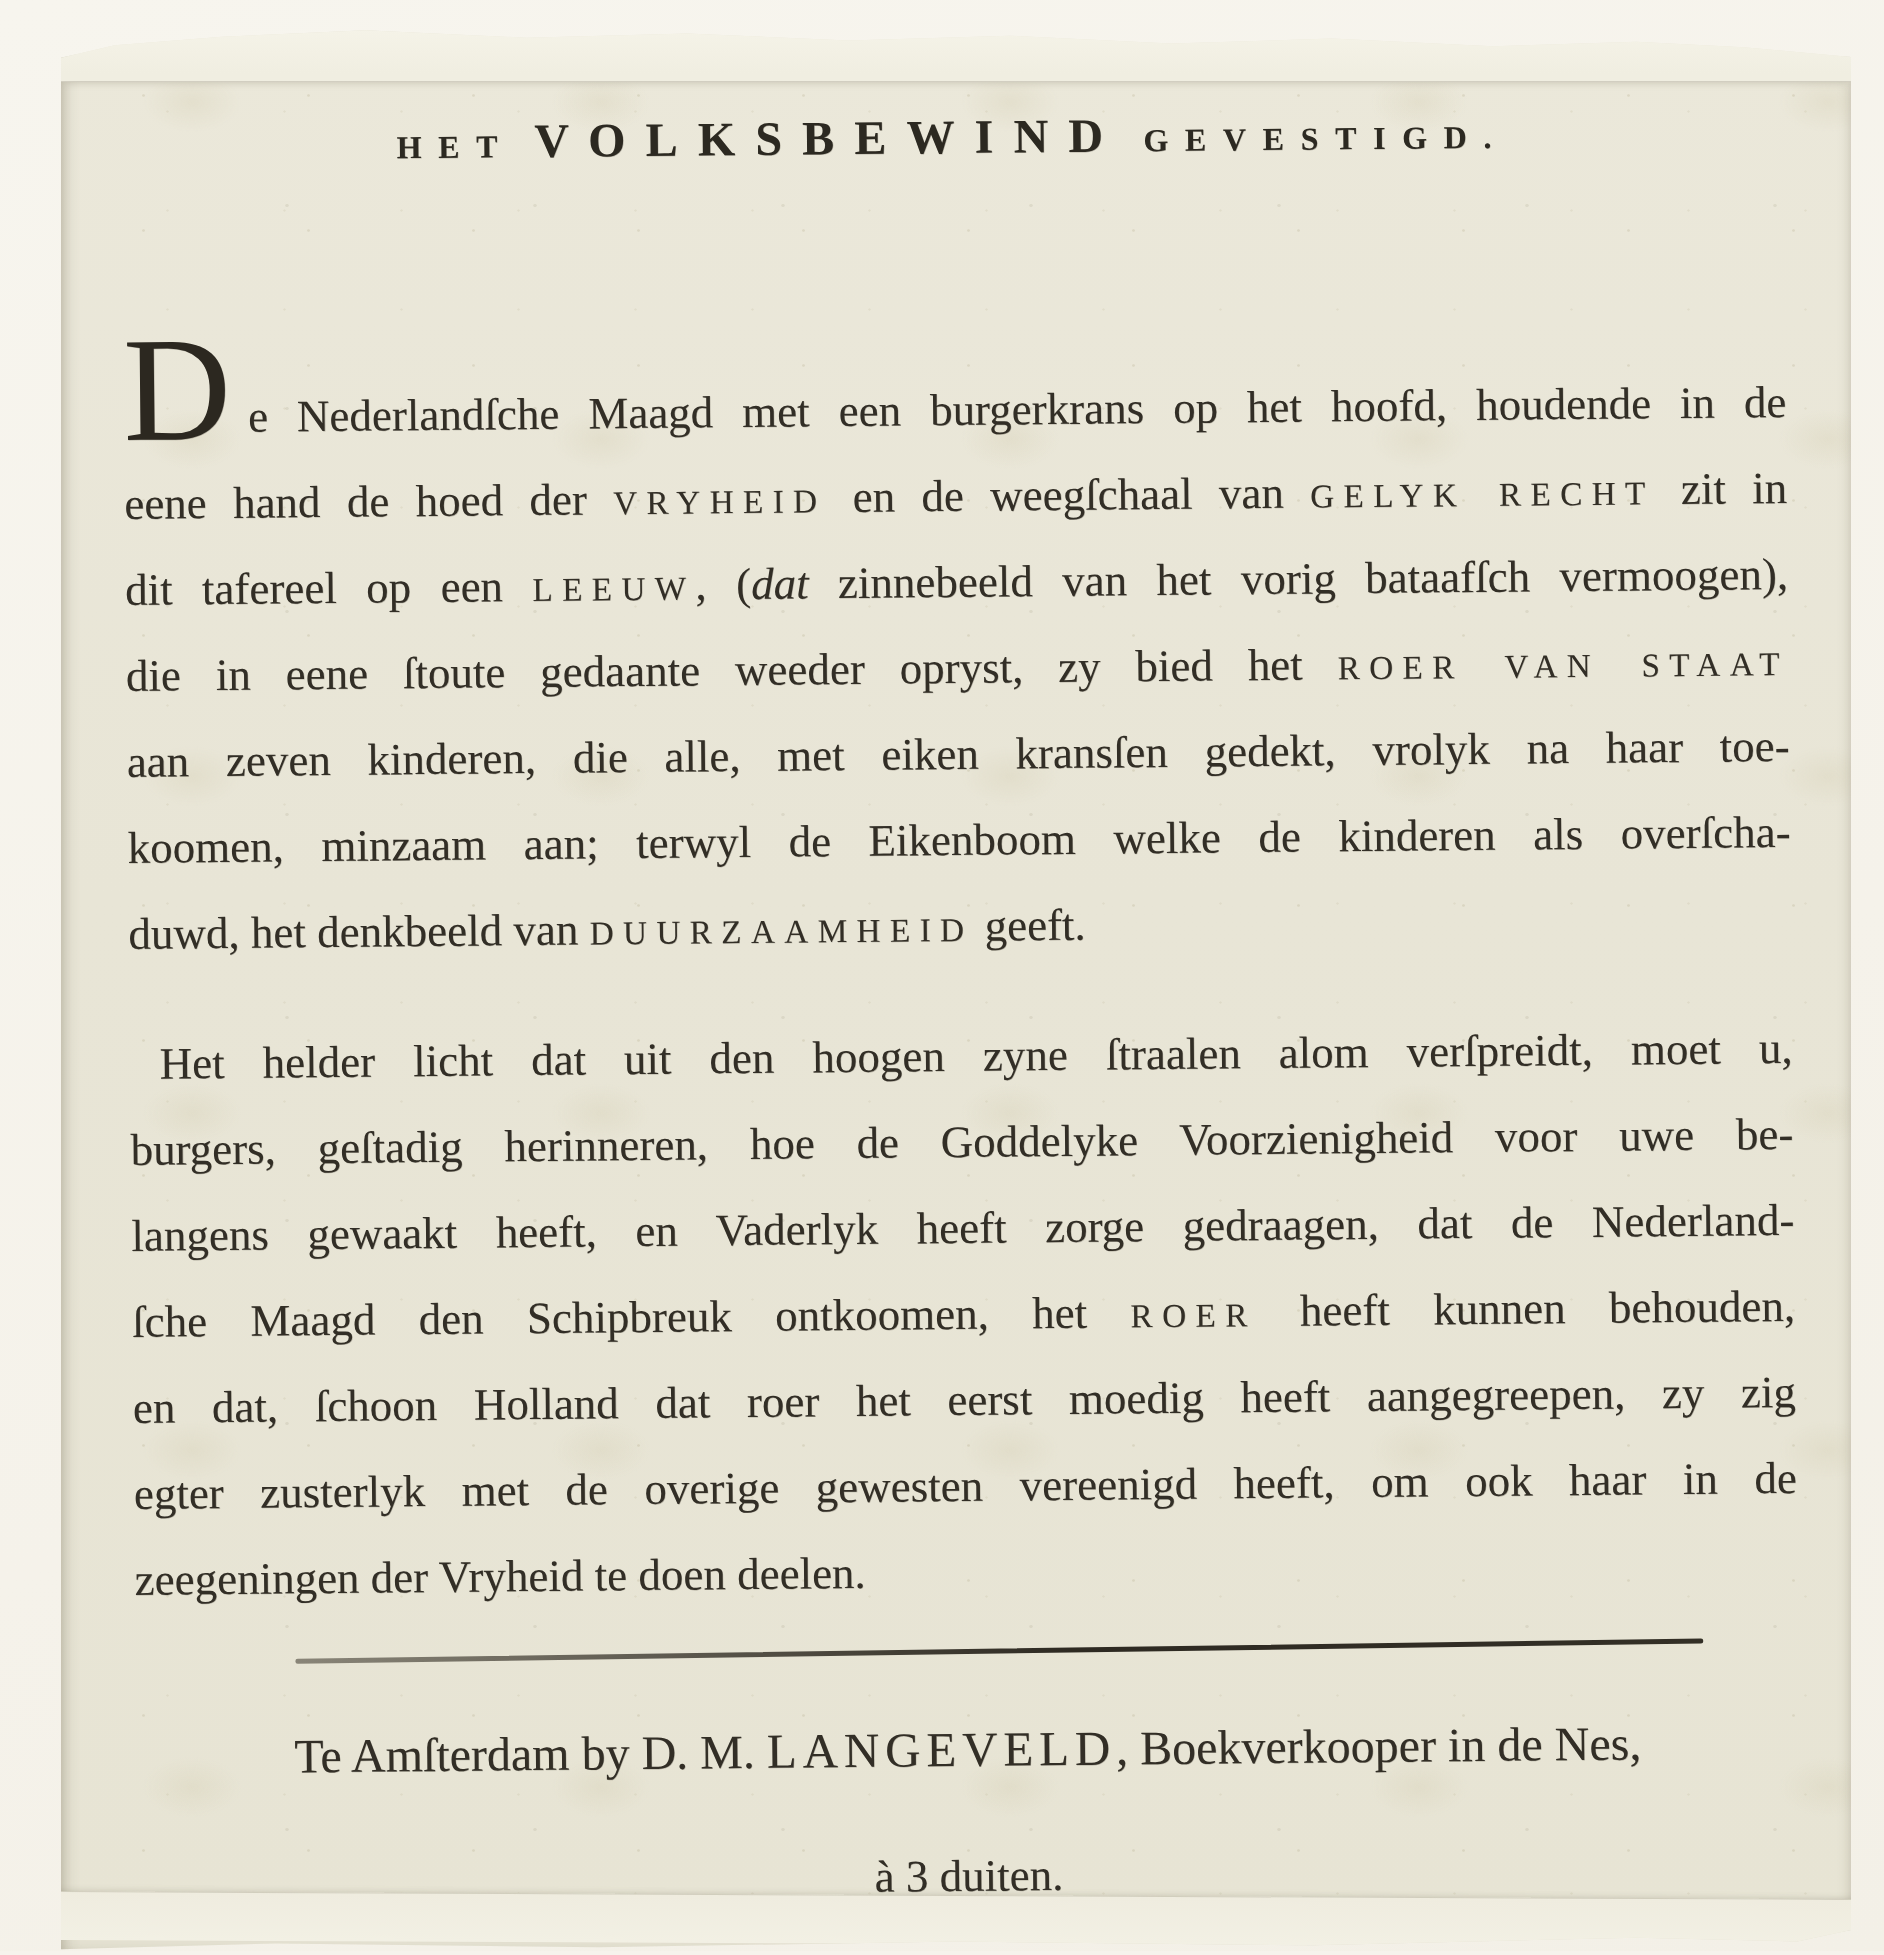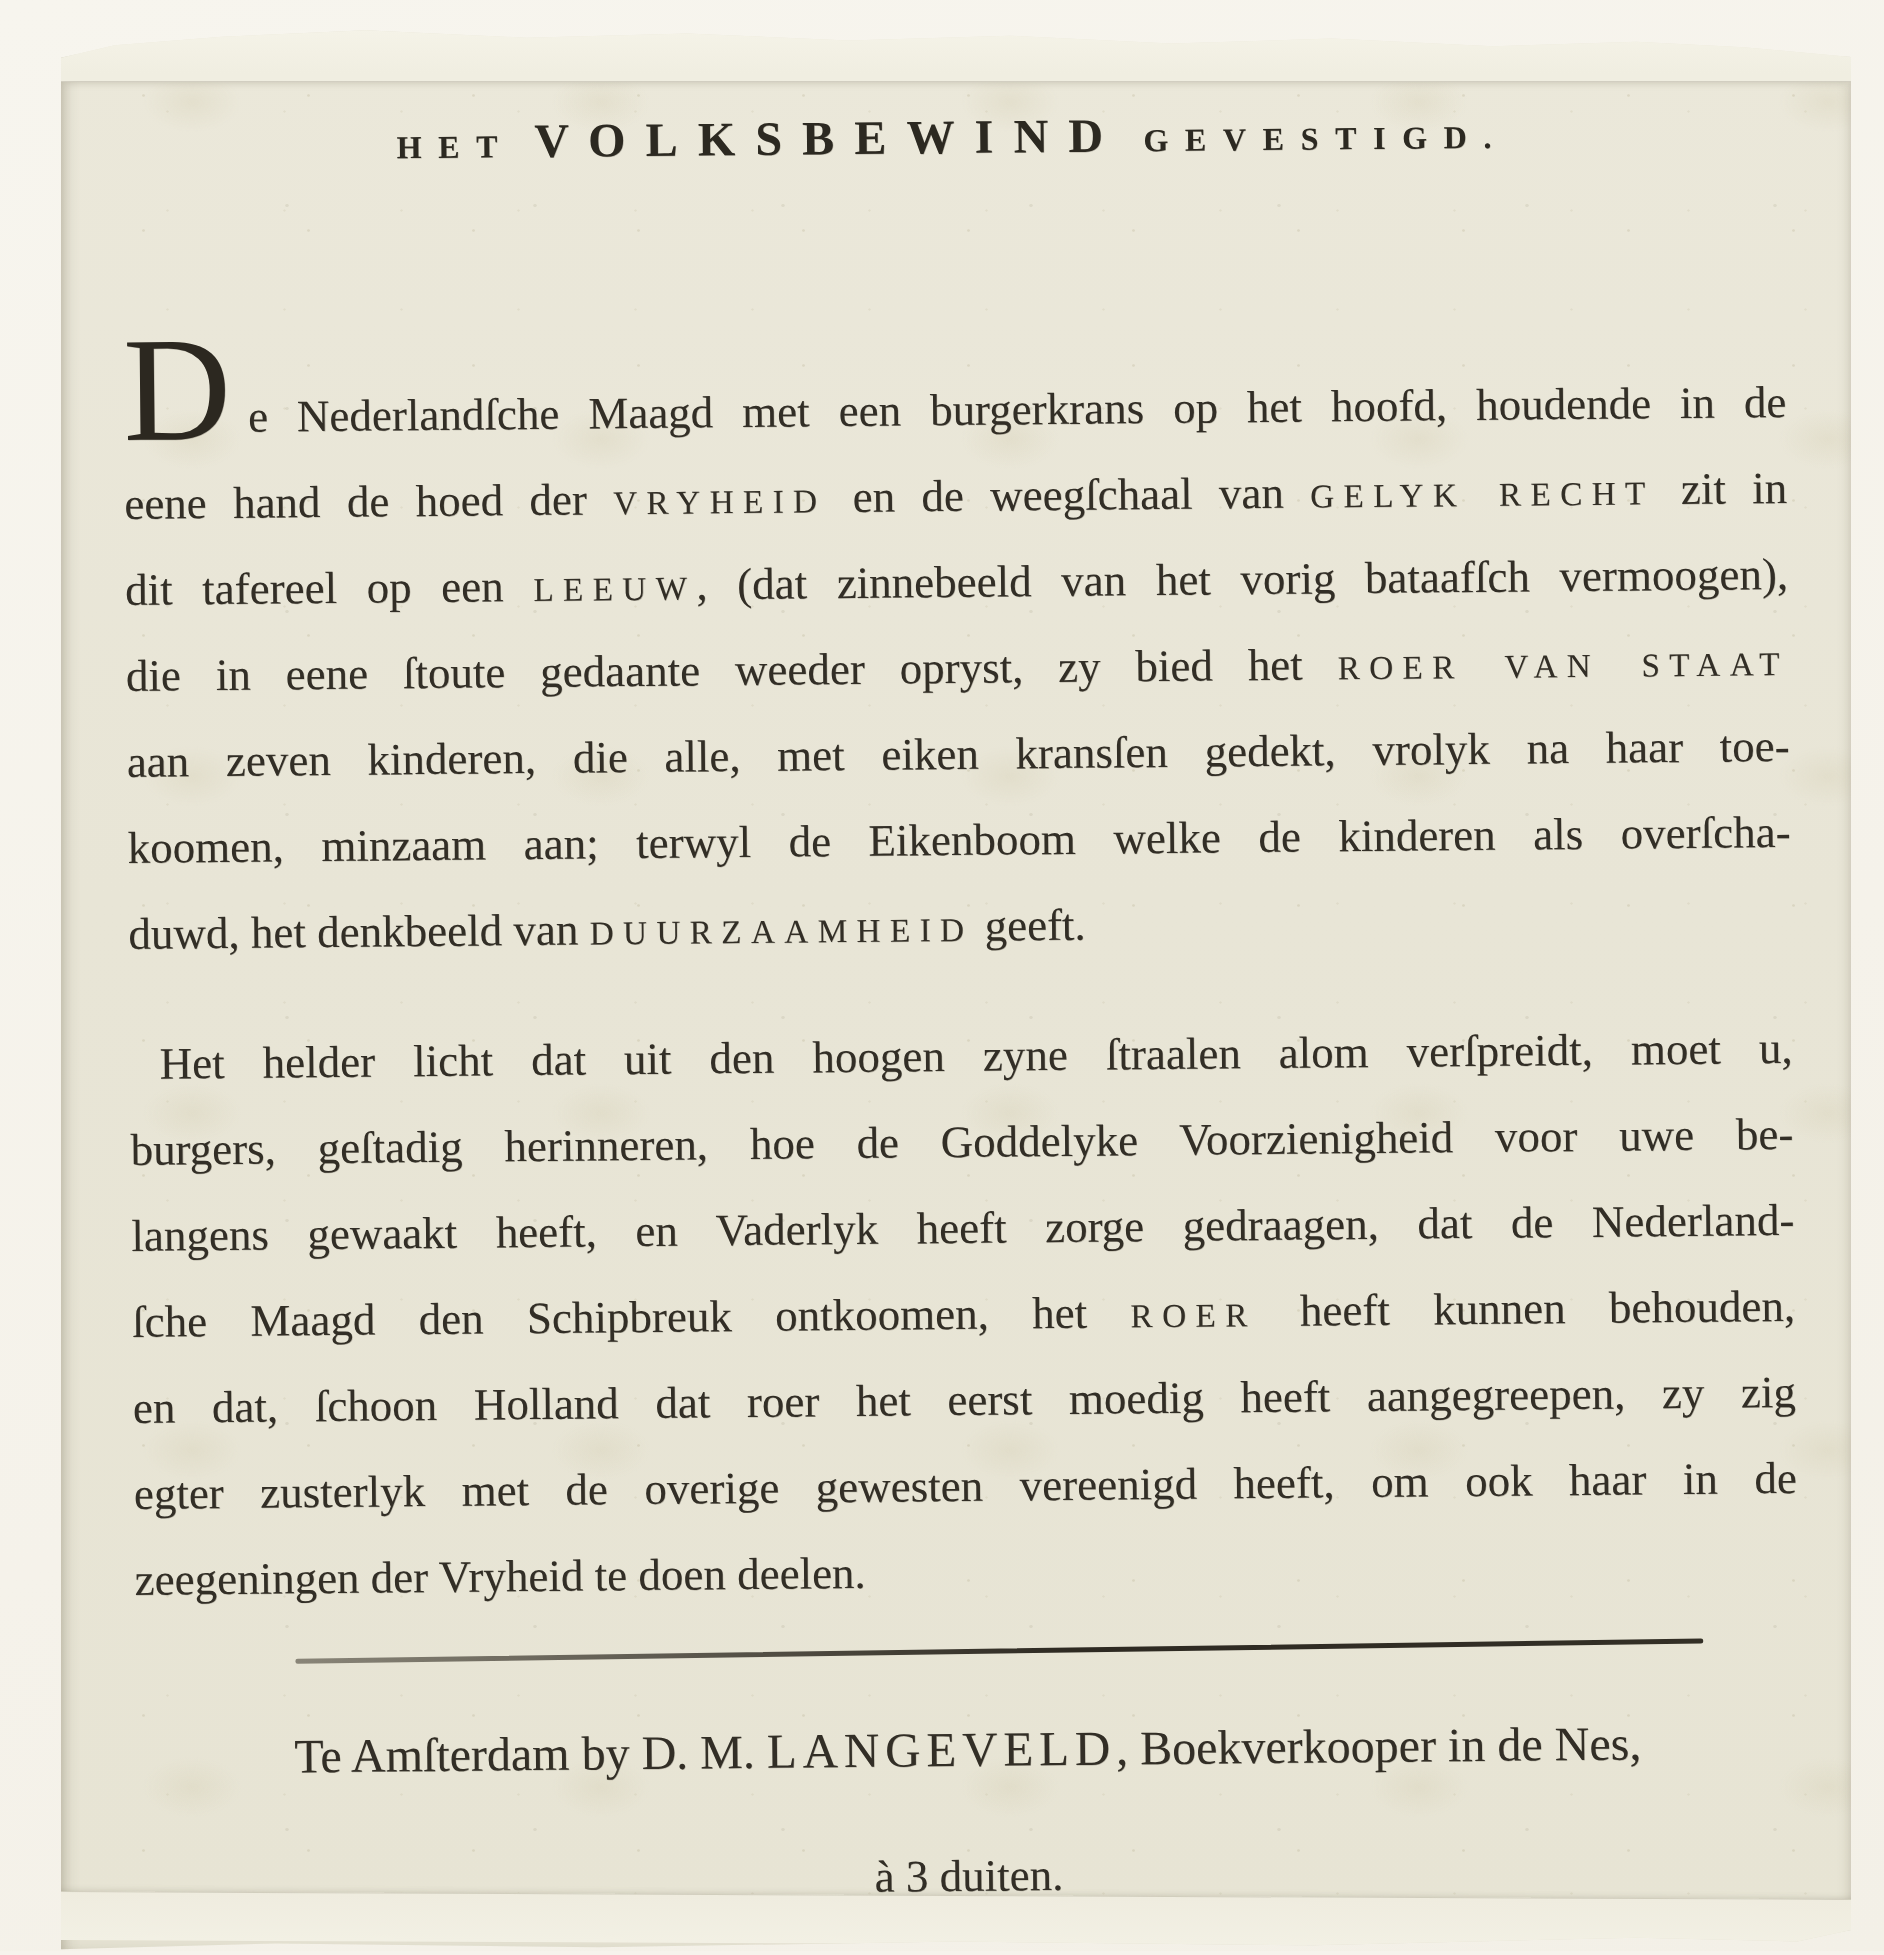--- a/index.html
+++ b/index.html
@@ -85,21 +85,21 @@
     text-align: justify;
     text-align-last: justify;
     height: 86px;
   }
   .line.last { text-align-last: left; }
   .line.indent { text-indent: 30px; }
   .caps {
     font-size: 0.74em;
     letter-spacing: 0.28em;
   }
-  .ital { }
+  .ital { font-style: italic; }
   .dropcap {
     font-size: 149px;
     line-height: 0;
     vertical-align: -0.045em;
     margin-right: 17px;
     letter-spacing: 0;
     color: #2c2820;
   }
   .rule {
     position: absolute;

